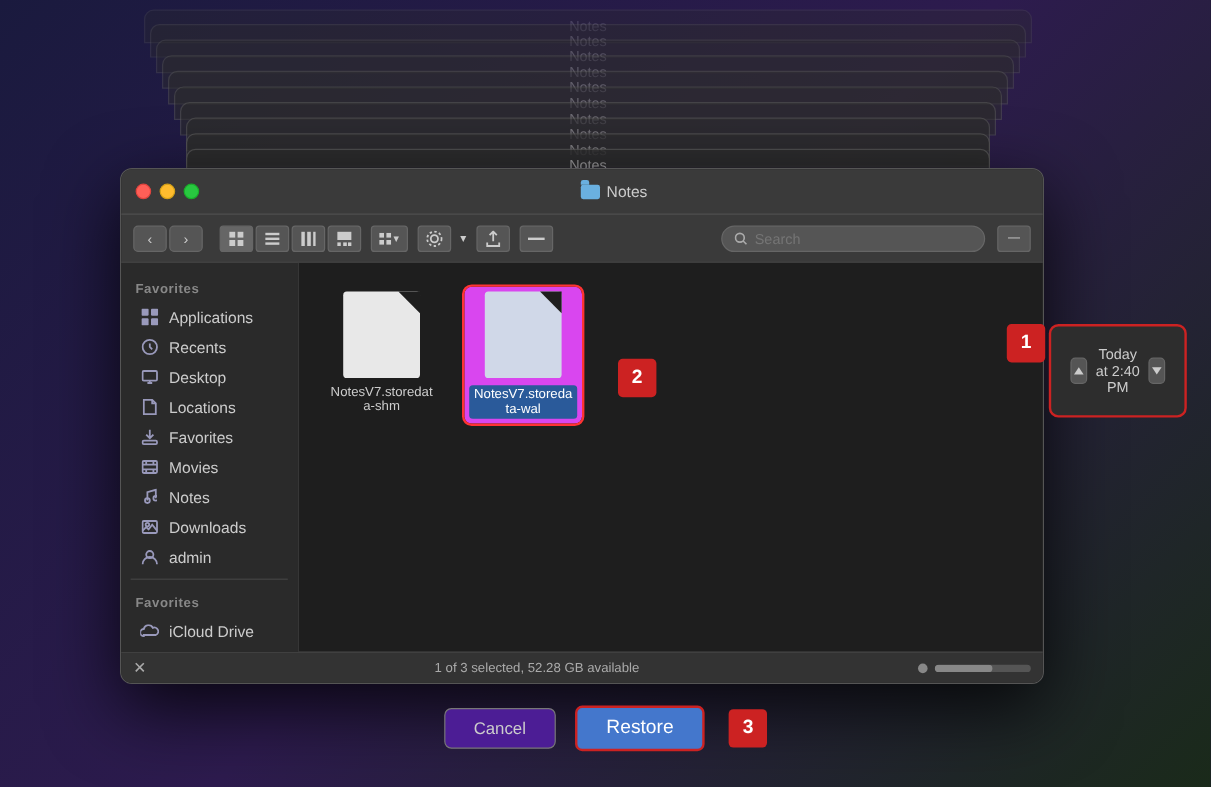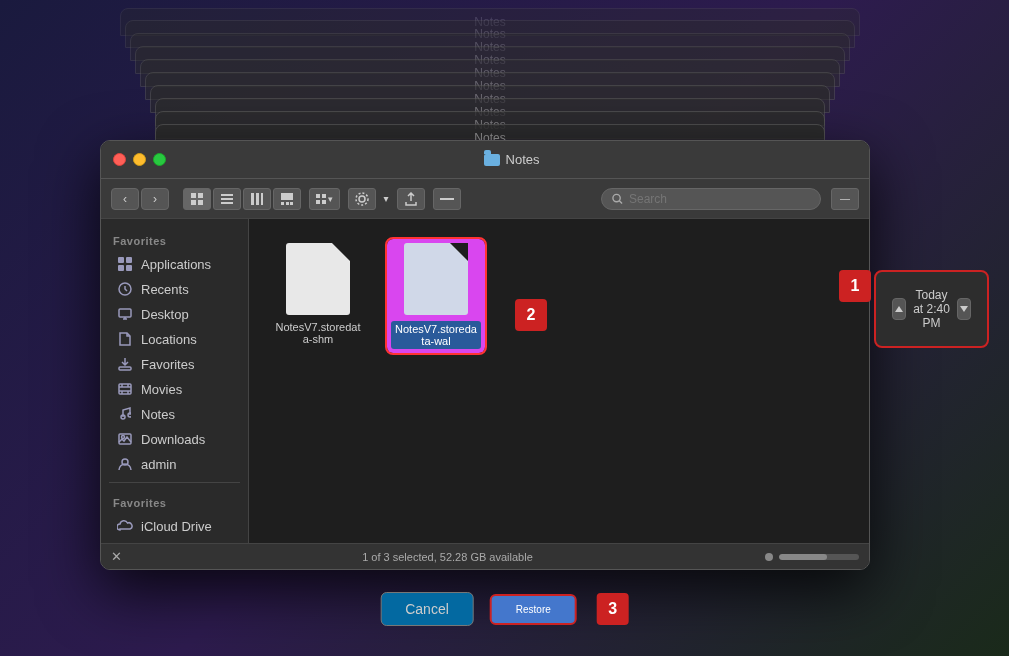--- a/index.html
+++ b/index.html
@@ -434,35 +434,35 @@
       bottom: 30px;
       left: 50%;
       transform: translateX(-50%);
       display: flex;
       gap: 16px;
       align-items: center;
     }
 
     .btn-cancel {
       padding: 8px 24px;
-      background: #0369a1;
+      background: #4c1d95;
       border: 1px solid #777;
       border-radius: 6px;
       color: #ccc;
       font-size: 14px;
       cursor: pointer;
     }
 
     .btn-restore {
       padding: 8px 24px;
       background: #4477cc;
       border: 2px solid #cc2222;
       border-radius: 6px;
       color: white;
-      font-size: 10px;
+      font-size: 16px;
       cursor: pointer;
       font-weight: 500;
     }
 
     
     .badge-3 {
       margin-left: 4px;
     }
 
     

